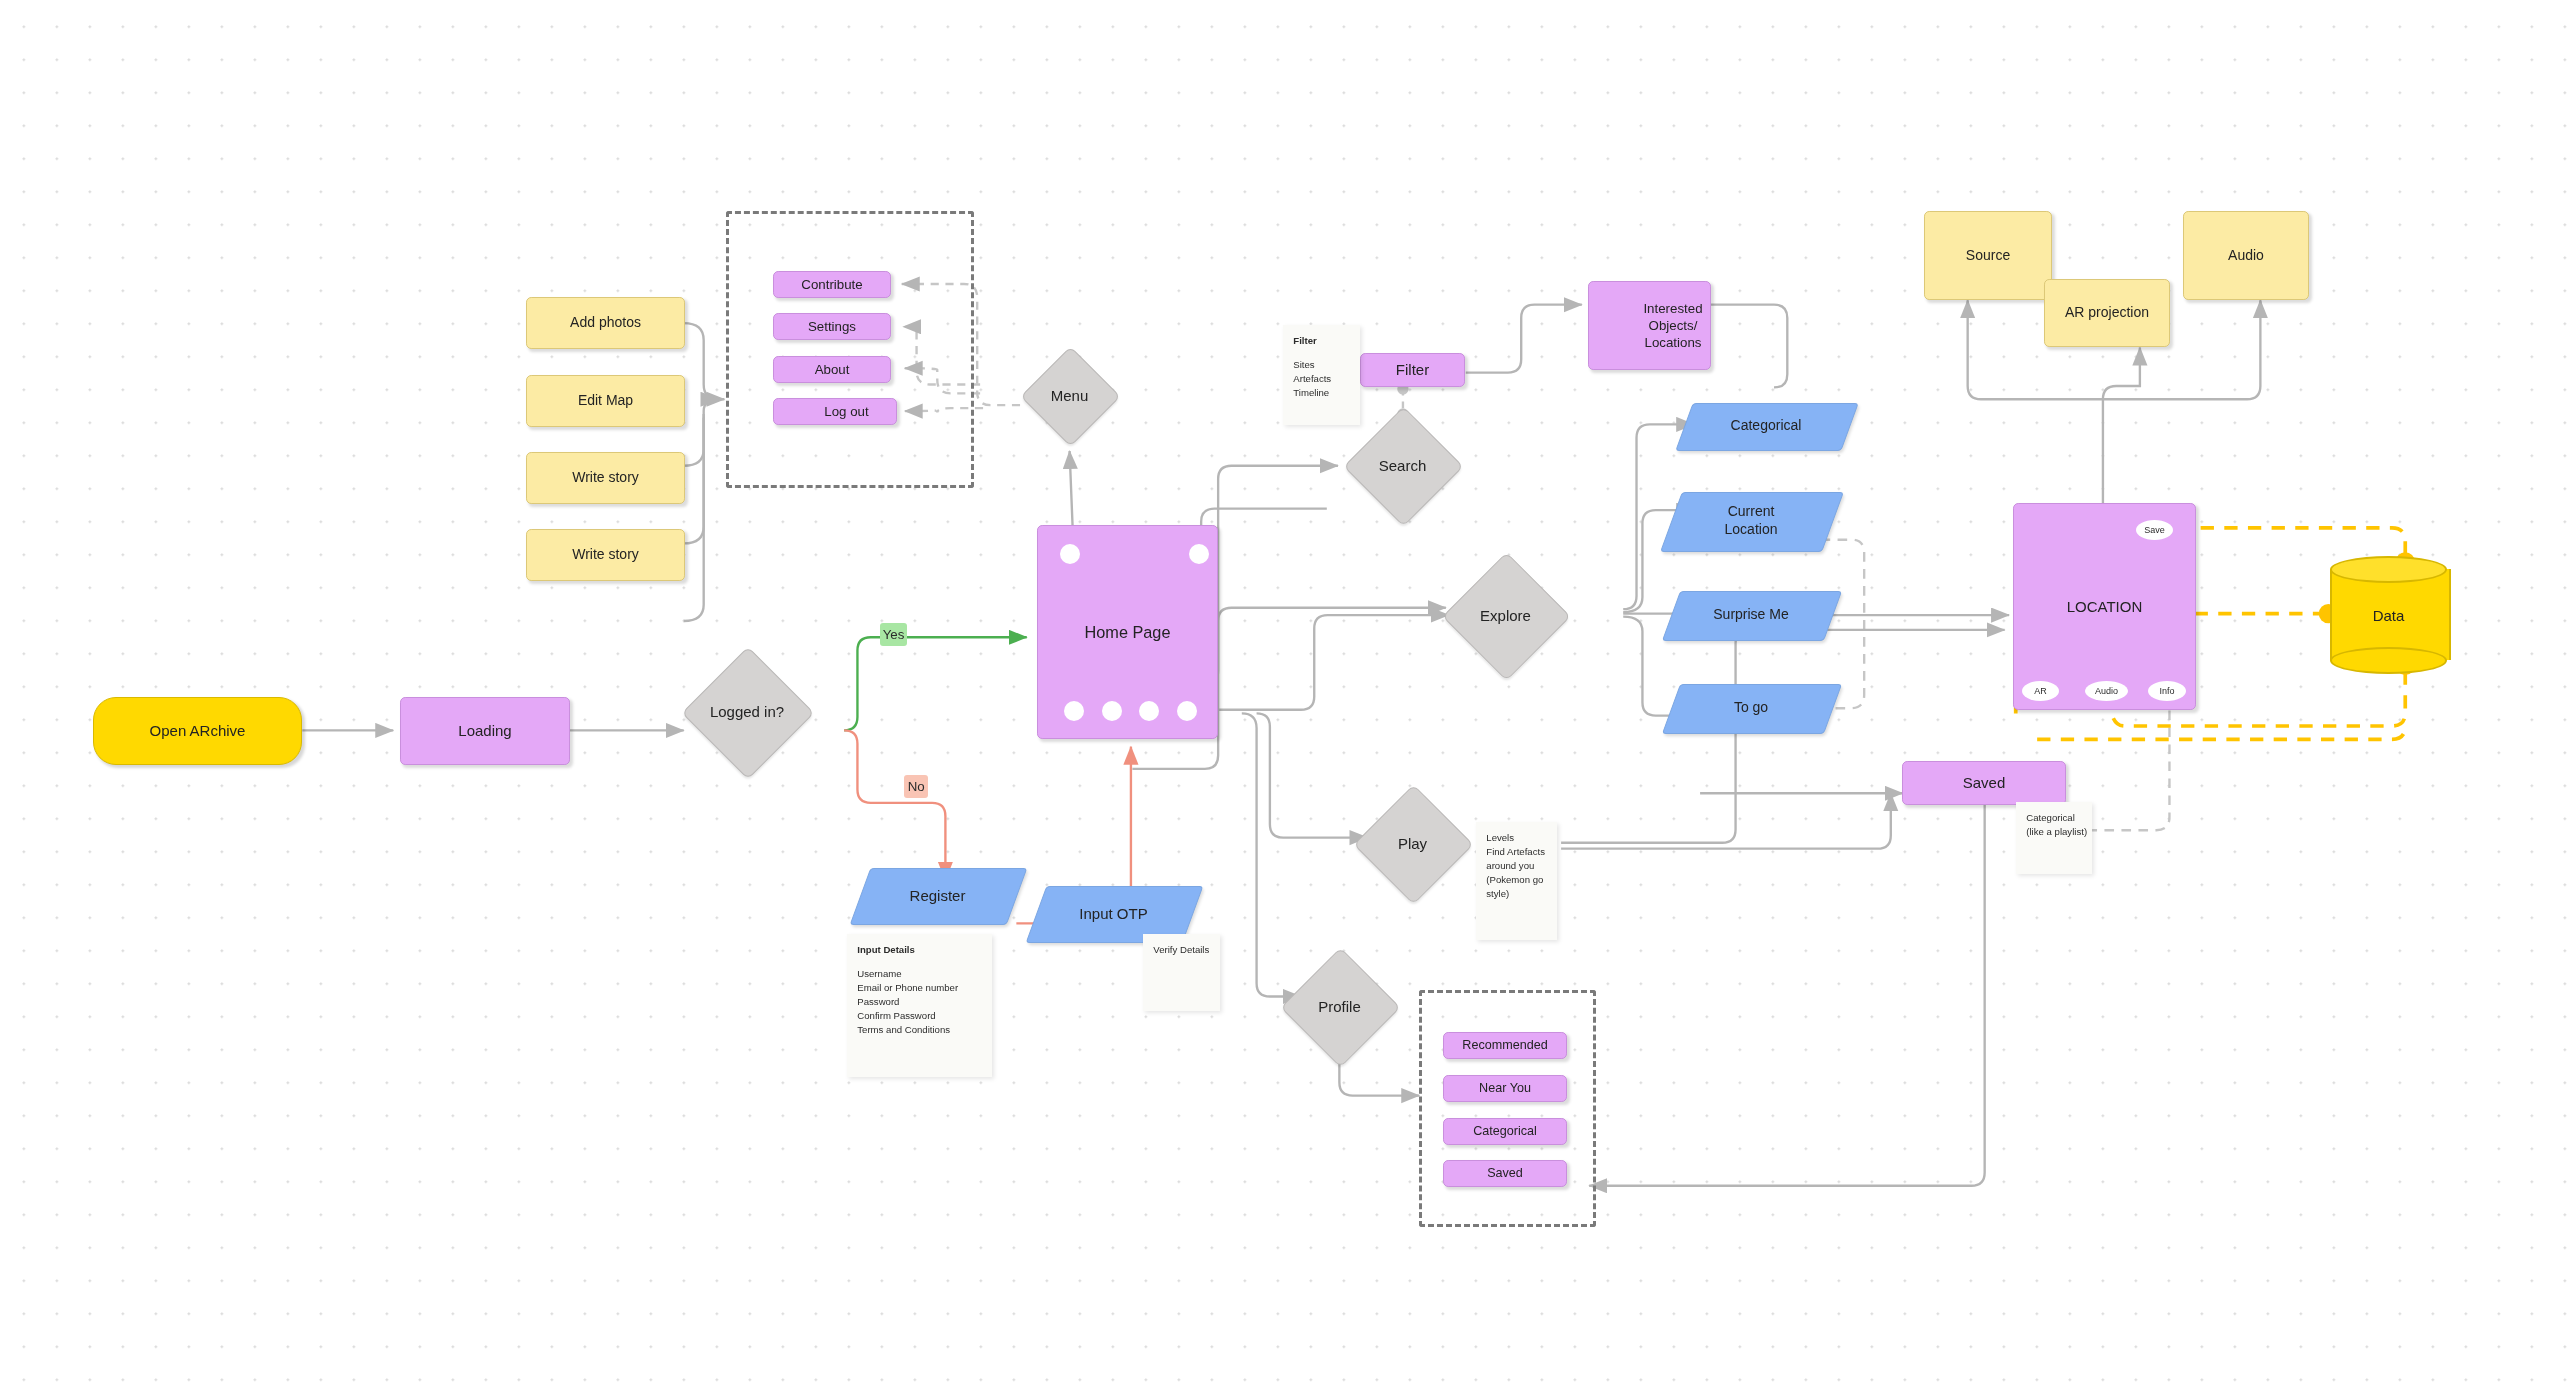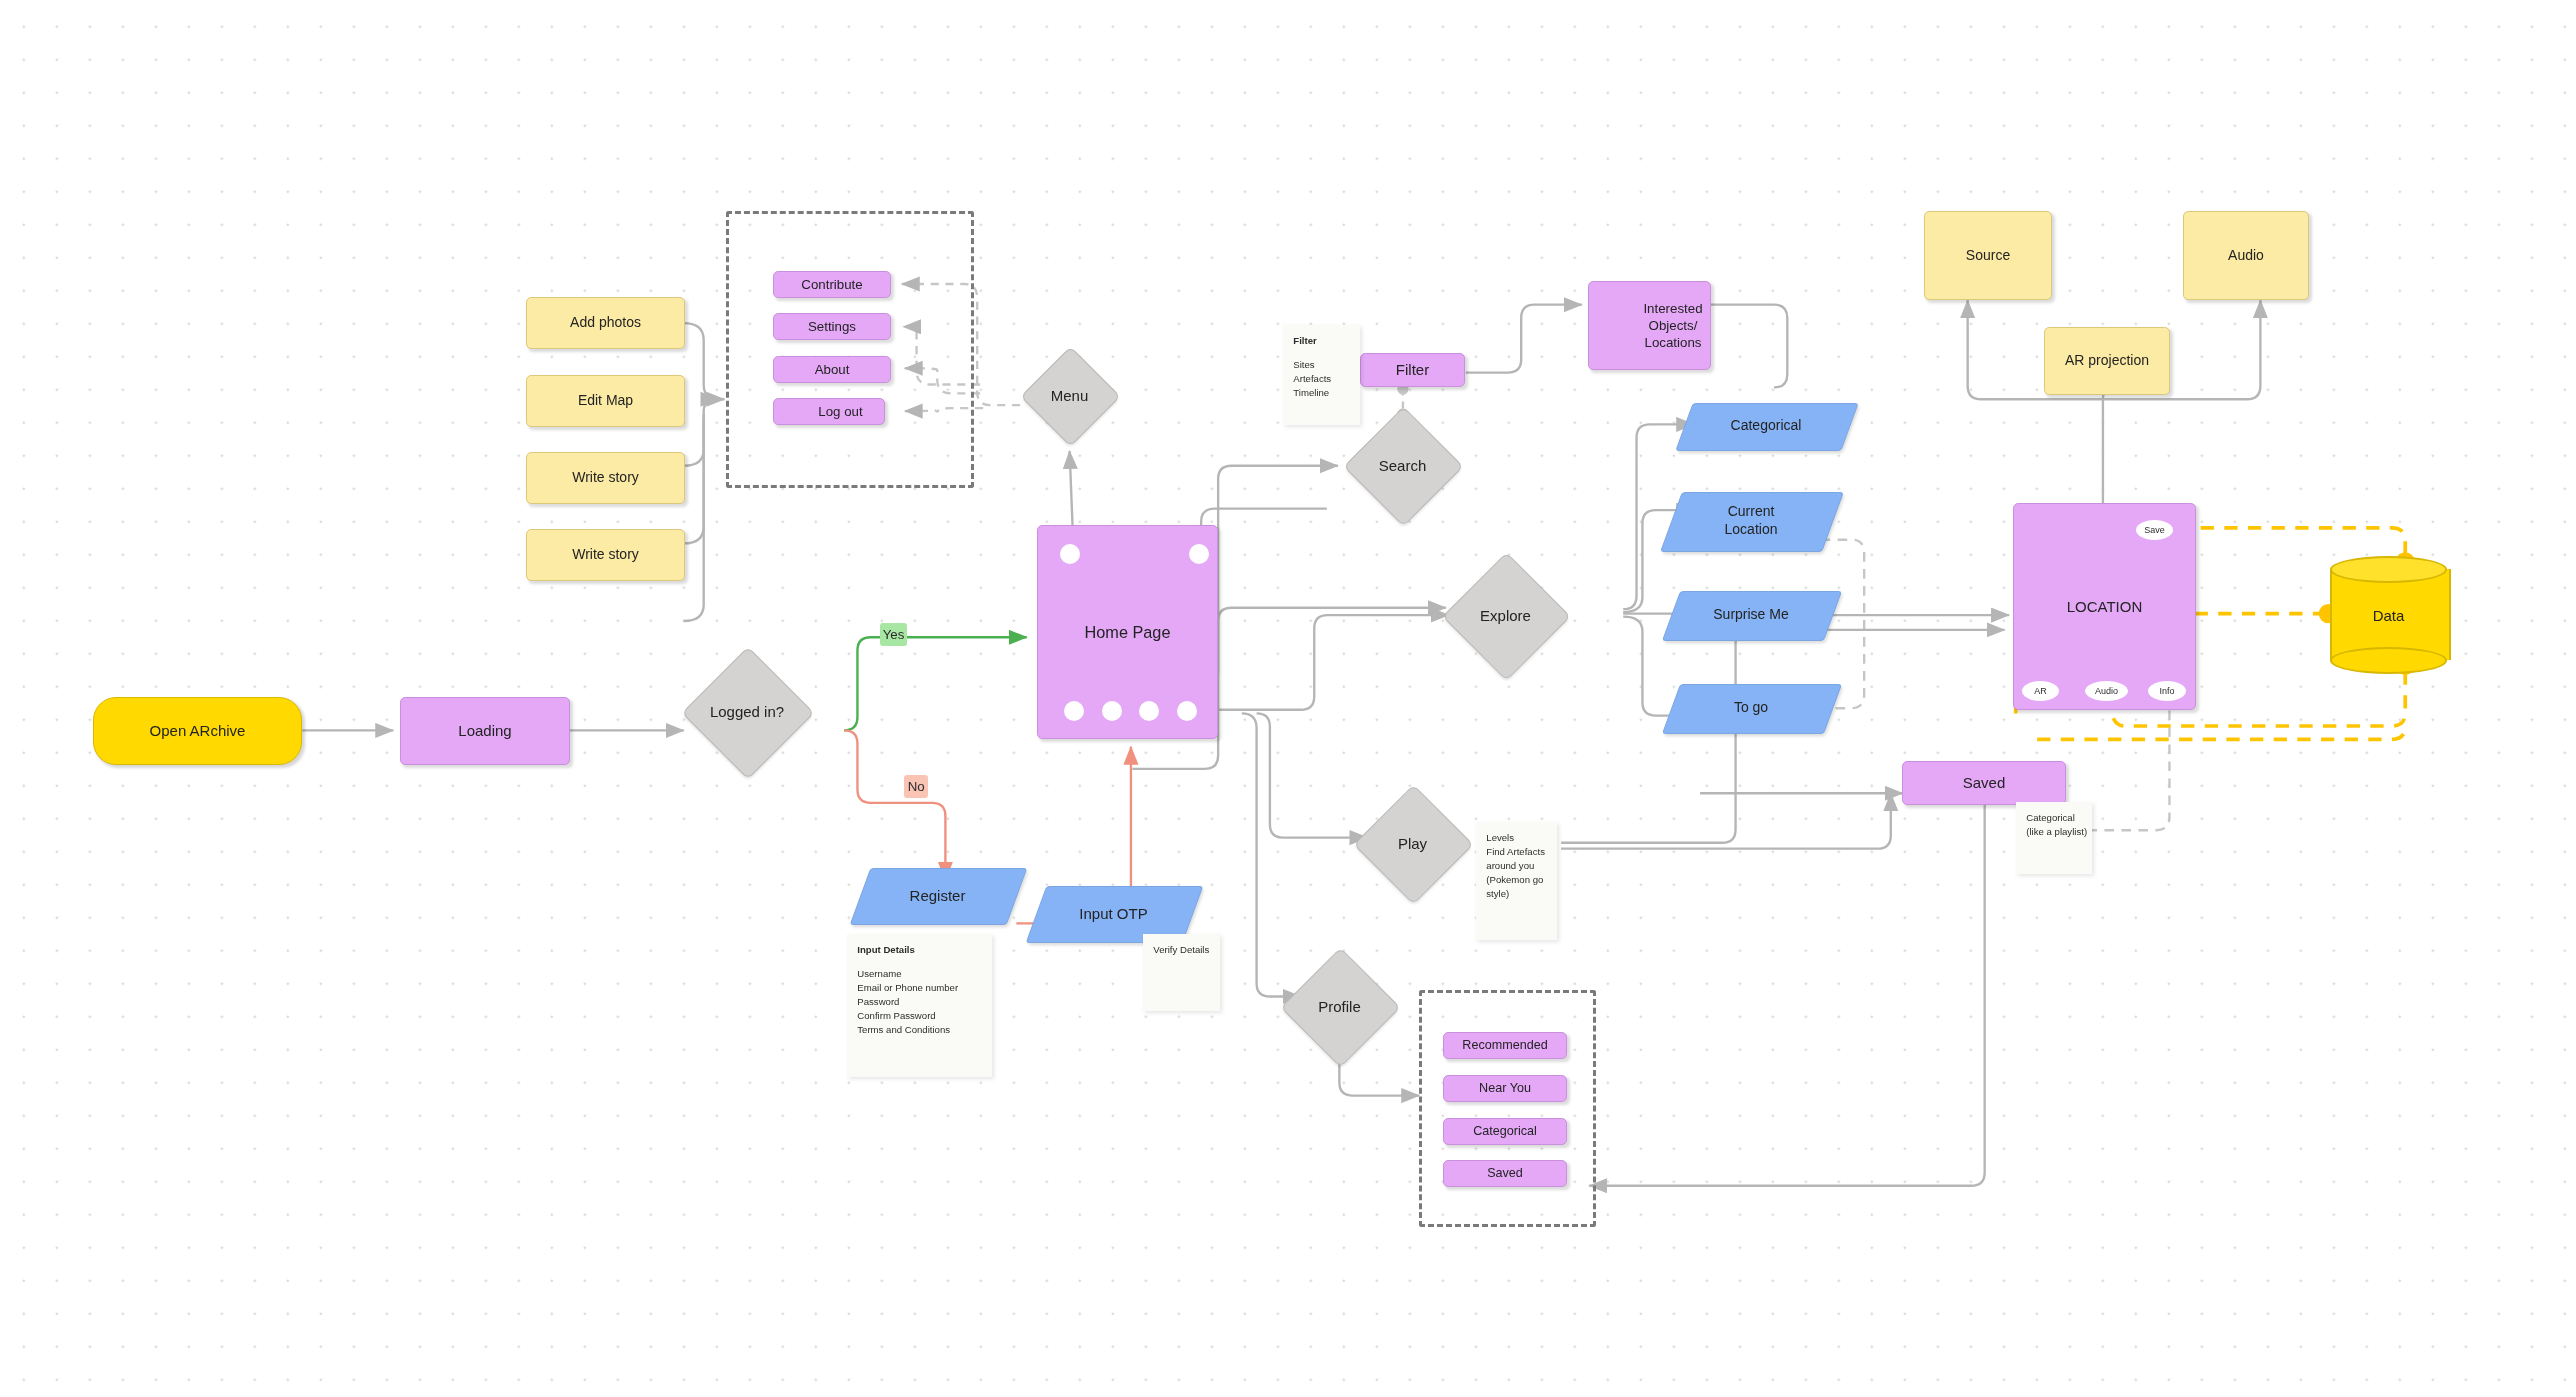--- a/index.html
+++ b/index.html
@@ -239,21 +239,21 @@
 
   <div class="node rect purple f18" style="left:773px;top:271px;width:118px;height:27px;">
     <span>Contribute</span>
   </div>
   <div class="node rect purple f18" style="left:773px;top:313px;width:118px;height:27px;">
     <span>Settings</span>
   </div>
   <div class="node rect purple f18" style="left:773px;top:356px;width:118px;height:27px;">
     <span>About</span>
   </div>
-  <div class="node rect purple f18" style="left:773px;top:398px;width:112px;height:27px;padding-left:23px;">
+  <div class="node rect purple f18" style="left:773px;top:398px;width:124px;height:27px;padding-left:23px;">
     <span>Log out</span>
   </div>
 
   <div class="node rect yellowbox f19" style="left:526px;top:297px;width:159px;height:52px;">
     <span>Add photos</span>
   </div>
   <div class="node rect yellowbox f19" style="left:526px;top:375px;width:159px;height:52px;">
     <span>Edit Map</span>
   </div>
   <div class="node rect yellowbox f19" style="left:526px;top:452px;width:159px;height:52px;">
@@ -390,21 +390,21 @@
   </div>
 
   <div class="note f13" style="left:2016px;top:802px;width:76px;height:72px;">
     <div class="note-line">Categorical</div>
     <div class="note-line">(like a playlist)</div>
   </div>
 
   <div class="node rect yellowbox f19" style="left:1924px;top:211px;width:128px;height:89px;">
     <span>Source</span>
   </div>
-  <div class="node rect yellowbox f19" style="left:2044px;top:279px;width:126px;height:68px;margin-top:48px;">
+  <div class="node rect yellowbox f19" style="left:2044px;top:279px;width:126px;height:68px;">
     <span>AR projection</span>
   </div>
   <div class="node rect yellowbox f19" style="left:2183px;top:211px;width:126px;height:89px;">
     <span>Audio</span>
   </div>
 
 </div>
 
 
 </body></html>

